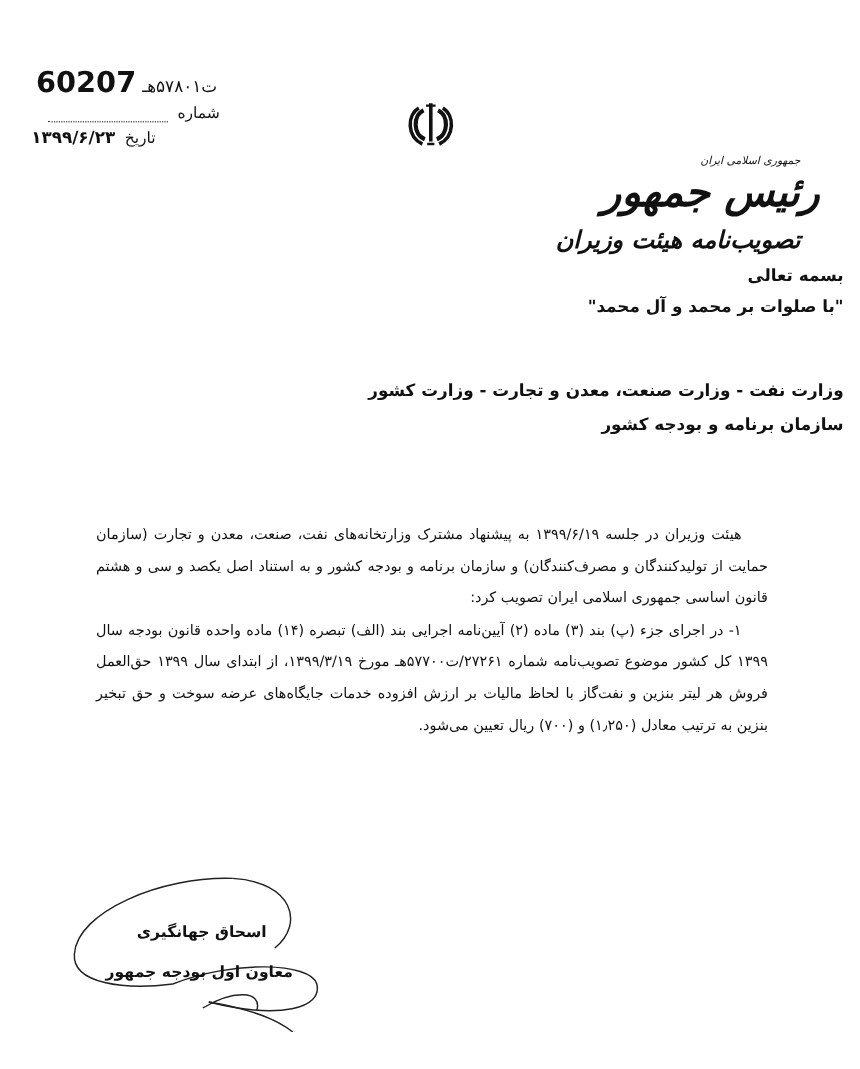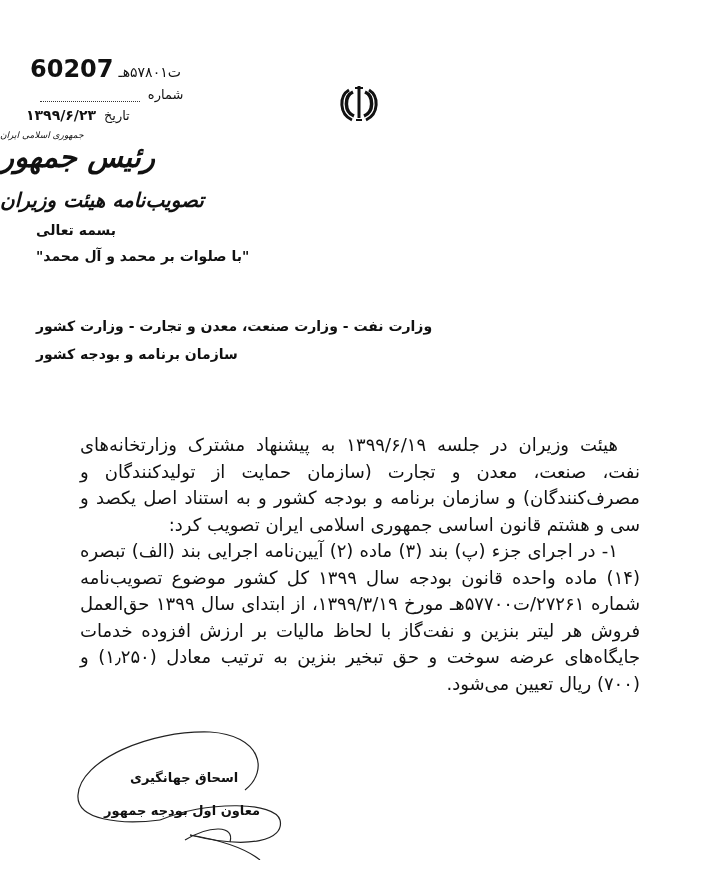--- a/index.html
+++ b/index.html
@@ -7,29 +7,29 @@
     .abs { position: absolute; }
     .ref-block { left: 0; top: 55px; width: 240px; direction: rtl; }
     .ref-num-row { position: absolute; top: 0; left: 30px; white-space: nowrap; direction: ltr; }
     .ref-big { font-size: 24px; font-weight: bold; letter-spacing: 2px; font-family: "DejaVu Sans", sans-serif; }
     .ref-small { font-size: 14px; margin-right: 6px; font-family: "DejaVu Sans", sans-serif; }
     .field-row { position: absolute; left: 20px; white-space: nowrap; font-size: 12px; direction: rtl; }
     .field-label { font-size: 13px; margin-left: 4px; }
     .dots { display: inline-block; border-bottom: 1px dotted #333; width: 100px; height: 12px; vertical-align: bottom; }
     .date-val { font-size: 14px; font-weight: bold; margin-left: 6px; }
     .emblem { left: 338px; top: 82px; width: 42px; height: 42px; }
-    .center { left: 0; width: 667px; text-align: left; direction: rtl; }
+    .center { left: 0; width: 667px; text-align: right; direction: rtl; }
     .t-small { font-size: 9px; font-style: italic; }
-    .t-president { font-size: 29px; font-weight: bold; font-style: italic; font-family: "DejaVu Serif", serif; letter-spacing: -1px; }
+    .t-president { font-size: 34px; font-weight: bold; font-style: italic; font-family: "DejaVu Serif", serif; letter-spacing: -1px; margin-left: 16px; }
     .t-sub { font-size: 20px; font-weight: bold; font-style: italic; font-family: "DejaVu Serif", serif; }
     .t-bold { font-size: 14px; font-weight: bold; padding-left: 36px; }
-    .body-text { left: 80px; width: 560px; direction: rtl; text-align: justify; font-size: 18px; line-height: 26.5px; }
+    .body-text { left: 80px; width: 560px; direction: rtl; text-align: justify; font-size: 12px; line-height: 26.5px; }
     .body-text p { margin: 0; }
     .indent { text-indent: 22px; }
-    .sig { left: 60px; top: 730px; width: 260px; height: 130px; }
+    .sig { left: 44px; top: 730px; width: 260px; height: 130px; }
     .sig-name { position: absolute; left: 70px; top: 40px; font-size: 13px; font-weight: bold; direction: rtl; white-space: nowrap; }
     .sig-title { position: absolute; left: 44px; top: 73px; font-size: 13px; font-weight: bold; direction: rtl; white-space: nowrap; }
   </style>
 </head>
 <body>
 
 <div class="abs ref-block">
   <div class="ref-num-row">
     <span class="ref-small">ت۵۷۸۰۱هـ</span>
     <span class="ref-big">60207</span>

